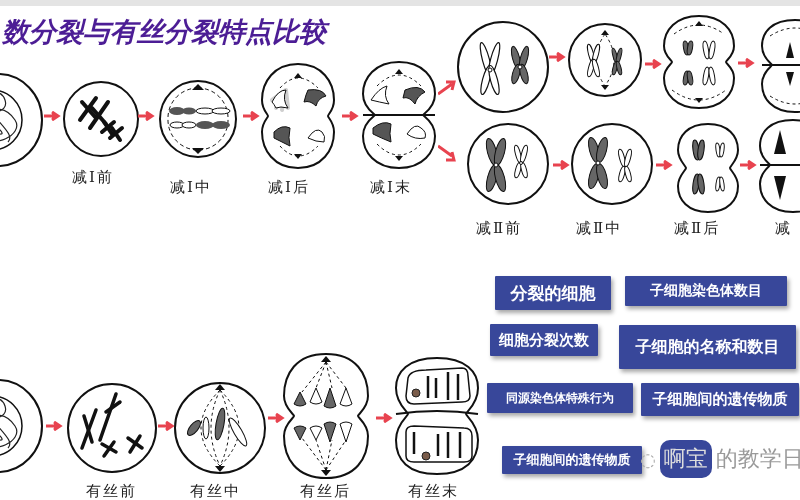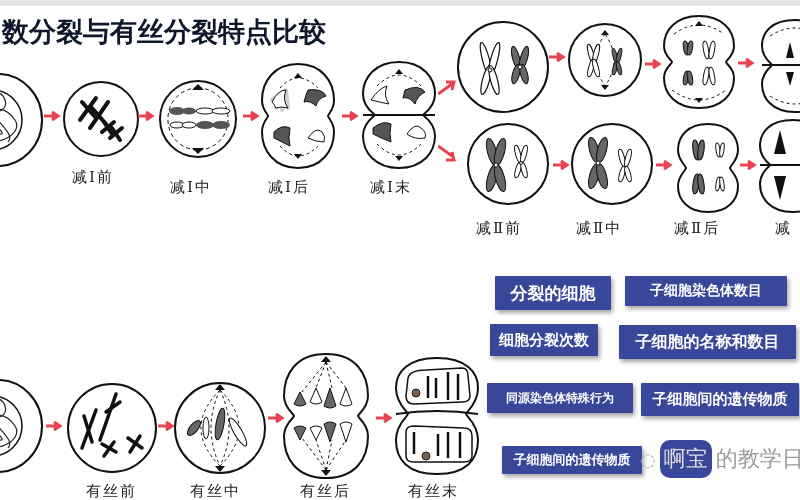--- a/index.html
+++ b/index.html
@@ -1,19 +1,19 @@
 <!DOCTYPE html>
 <html><head>
 <meta charset="utf-8">
 <style>
   * { margin: 0; padding: 0; box-sizing: border-box; }
   html, body { width: 800px; height: 500px; overflow: hidden; background: #ffffff; }
   body { position: relative; font-family: "DejaVu Sans", sans-serif; }
   .topbar { position: absolute; left: 0; top: 0; width: 800px; height: 6px; background: #e4e4e4; }
-  .title { position: absolute; left: 2px; top: 14px; font-size: 27px; font-weight: bold; color: #0f172a; letter-spacing: 0px; white-space: nowrap; }
+  .title { position: absolute; left: 2px; top: 14px; font-size: 27px; font-weight: bold; color: #4c1d95; letter-spacing: 0px; white-space: nowrap; font-style: italic; }
   .stage { position: absolute; }
   .stage svg { display: block; overflow: visible; }
   .label { position: absolute; font-family: "DejaVu Serif", serif; font-size: 15px; color: #222; white-space: nowrap; letter-spacing: 2px; }
   .arrow { position: absolute; }
   .pill { position: absolute; background: #38479a; color: #fff; font-weight: bold; border-radius: 1px; display: flex; align-items: center; justify-content: center; box-shadow: 2px 3px 4px rgba(0,0,0,0.35); white-space: nowrap; }
   .watermark { position: absolute; left: 640px; top: 440px; font-size: 22px; color: #9a9a9a; white-space: nowrap; display: flex; align-items: center; gap: 4px; }
   .watermark .wm-pill { background: #38479a; color: #ddd; border-radius: 10px; padding: 4px 4px; }
 </style>
 </head>
 <body>
@@ -374,21 +374,21 @@
 </div>
 
 <div class="label" style="left:86px; top:482px;">有丝前</div>
 <div class="label" style="left:190px; top:482px;">有丝中</div>
 <div class="label" style="left:300px; top:482px;">有丝后</div>
 <div class="label" style="left:408px; top:482px;">有丝末</div>
 
 <div class="pill" style="left:495px; top:276px; width:116px; height:34px; font-size:17px;">分裂的细胞</div>
 <div class="pill" style="left:625px; top:276px; width:162px; height:30px; font-size:14px;text-align:center;">子细胞染色体数目</div>
 <div class="pill" style="left:490px; top:324px; width:108px; height:32px; font-size:15px;">细胞分裂次数</div>
-<div class="pill" style="left:619px; top:325px; width:177px; height:34px; font-size:16px;">子细胞的名称和数目</div>
+<div class="pill" style="left:619px; top:325px; width:177px; height:44px; font-size:16px;">子细胞的名称和数目</div>
 <div class="pill" style="left:487px; top:383px; width:146px; height:30px; font-size:12px;">同源染色体特殊行为</div>
 <div class="pill" style="left:641px; top:383px; width:158px; height:33px; font-size:15px;">子细胞间的遗传物质</div>
 <div class="pill" style="left:502px; top:446px; width:140px; height:28px; font-size:13px;">子细胞间的遗传物质</div>
 
 <div class="watermark">
   <span style="font-size:18px; color:#aaa;">◌</span>
   <span class="wm-pill">啊宝</span>
   <span>的教学日</span>
 </div>
 

